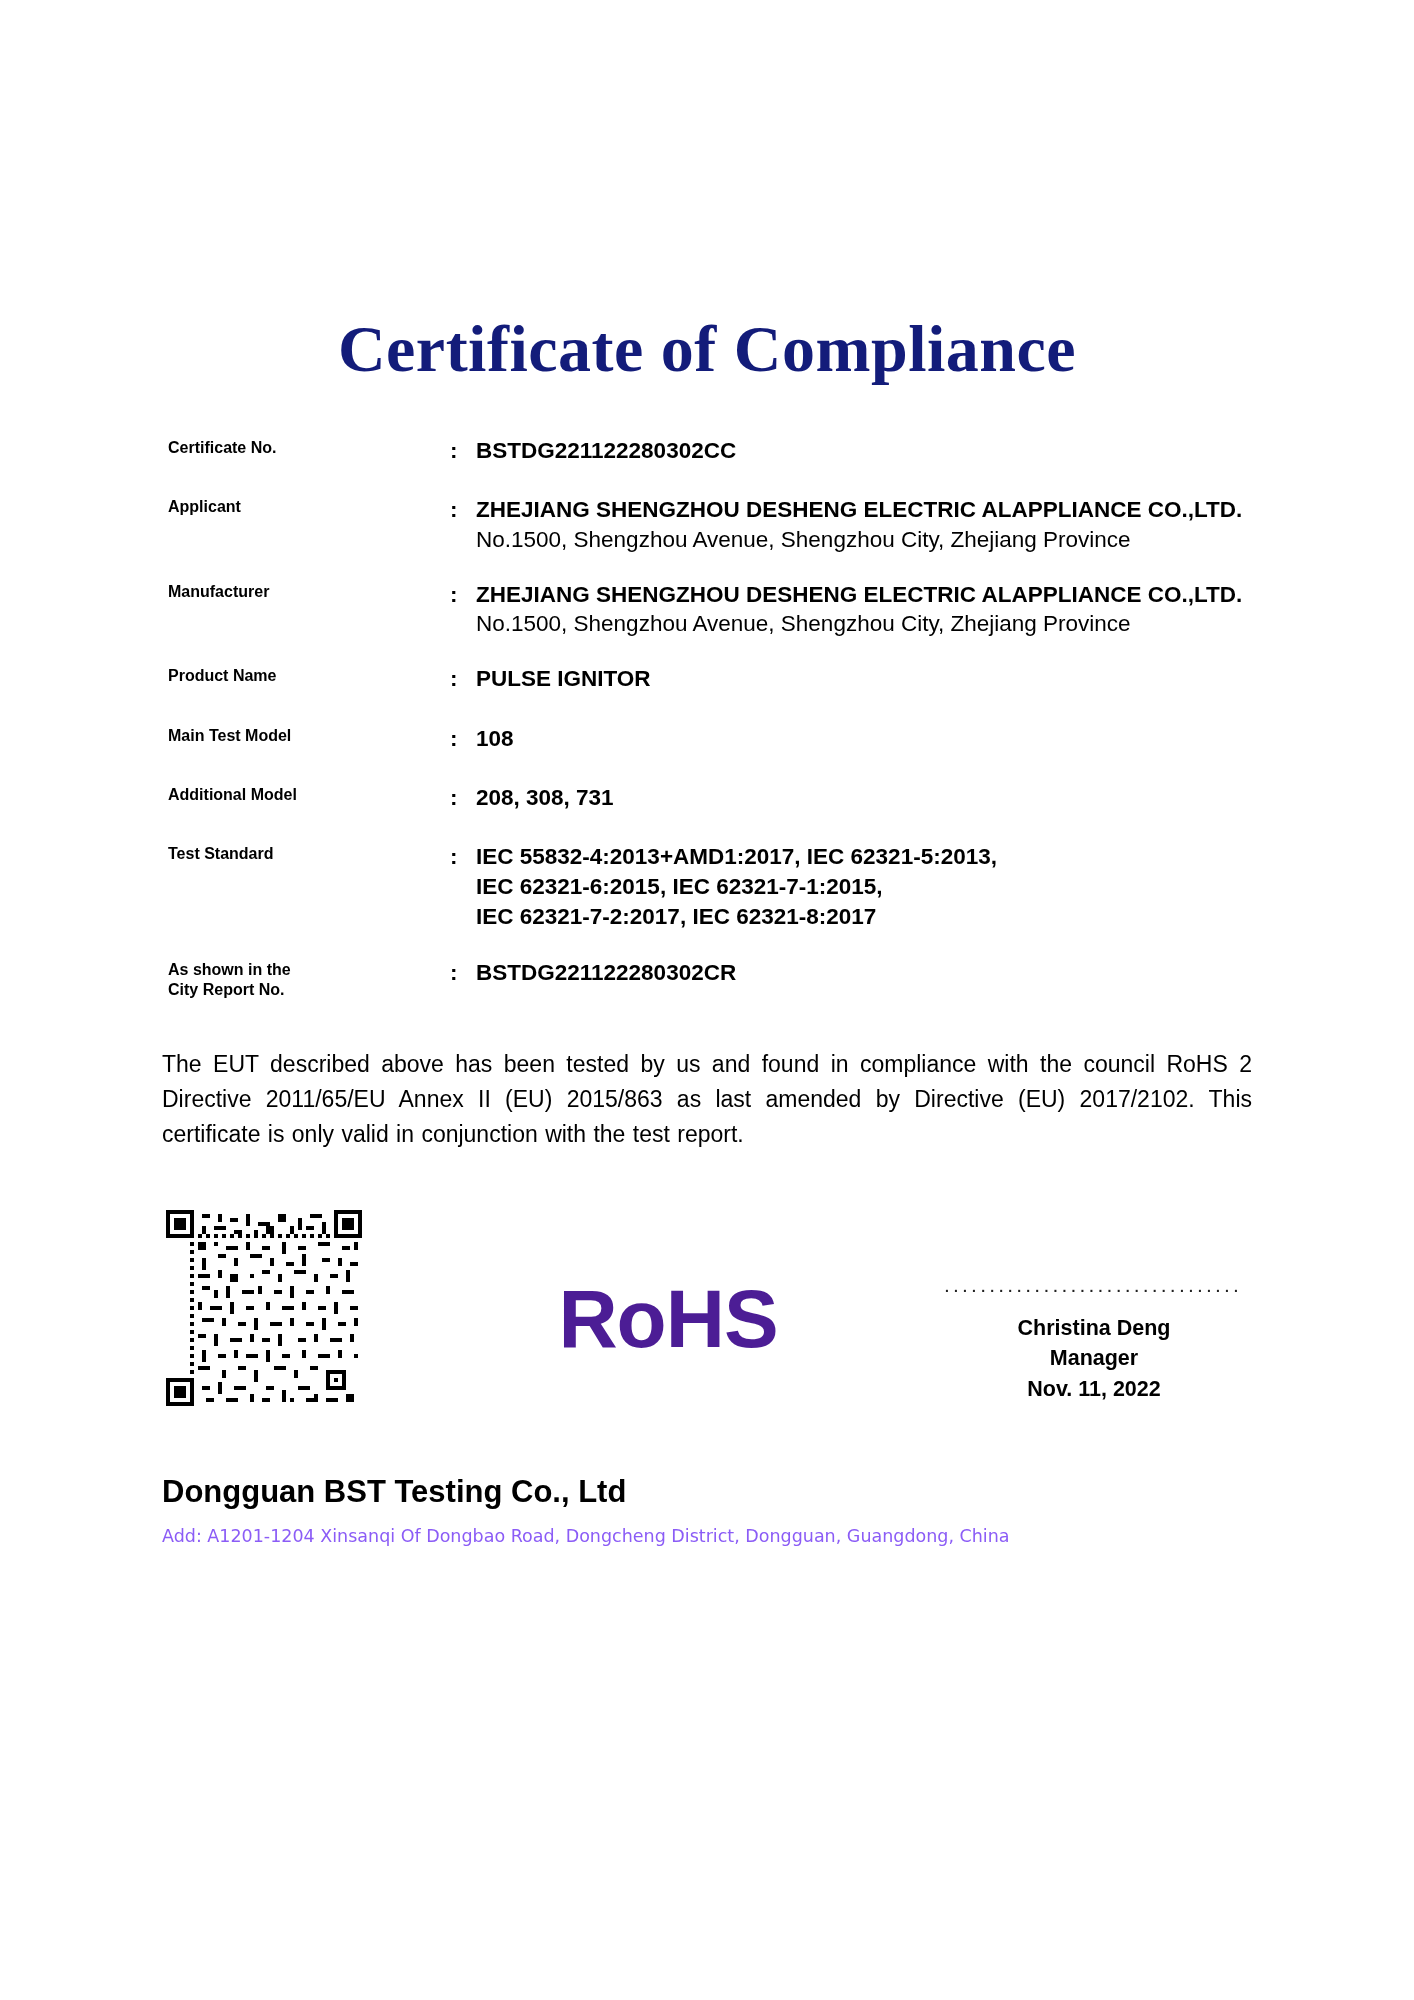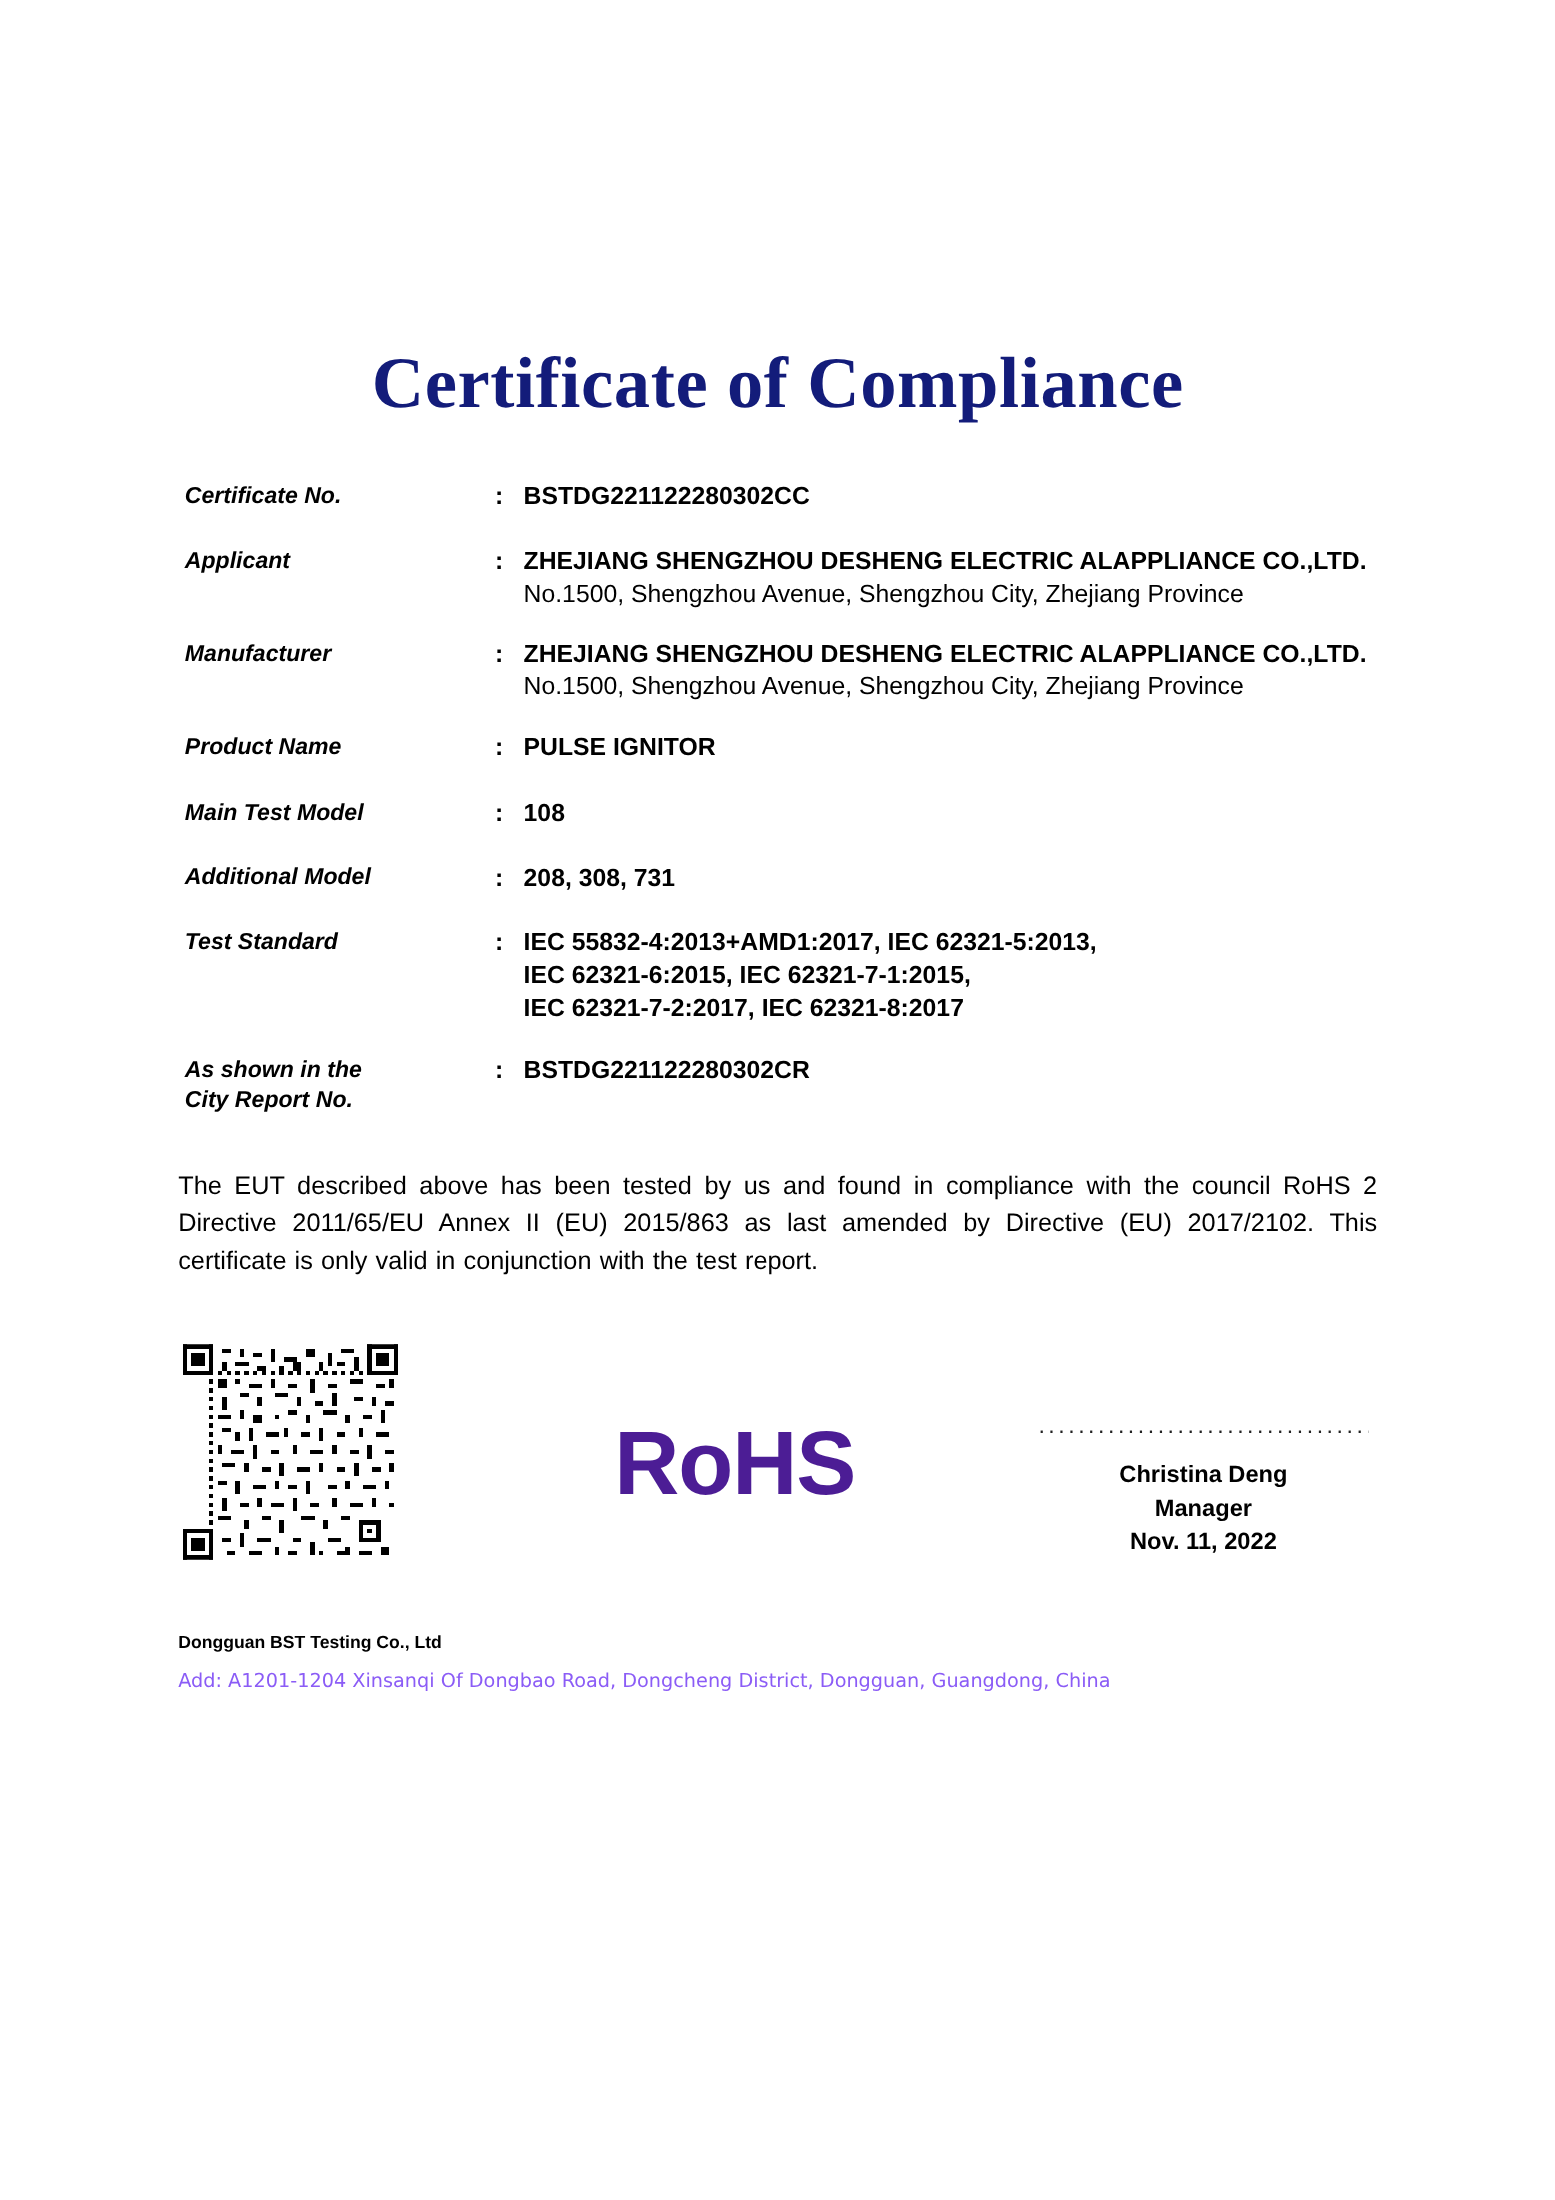--- a/index.html
+++ b/index.html
@@ -40,27 +40,26 @@
   .fields {
     margin-top: 54px;
     width: 100%;
     border-collapse: collapse;
   }
   .fields tr { vertical-align: top; }
   .fields td { padding: 0; }
 
   td.label {
     width: 282px;
-    font-size: 21px;
+    font-size: 16px;
     font-weight: bold;
     line-height: 1.28;
     padding-top: 2px;
     padding-left: 8px;
     white-space: nowrap;
-    font-style: italic;
   }
   td.label.two-line { white-space: normal; }
   td.colon {
     width: 26px;
     font-size: 22.5px;
     font-weight: bold;
     padding-top: 2px;
   }
   td.value {
     font-size: 22.5px;
@@ -143,21 +142,21 @@
     font-weight: bold;
     line-height: 1.42;
   }
 
   
   .footer {
     margin-top: 66px;
     padding-left: 2px;
   }
   .footer .company {
-    font-size: 16px;
+    font-size: 31px;
     font-weight: bold;
     line-height: 1.3;
     margin-bottom: 10px;
   }
   .footer .addr,
   .footer .search {
     font-family: "DejaVu Sans", sans-serif;
     font-size: 17.5px;
     line-height: 1.62;
     color: #8b5cf6;

